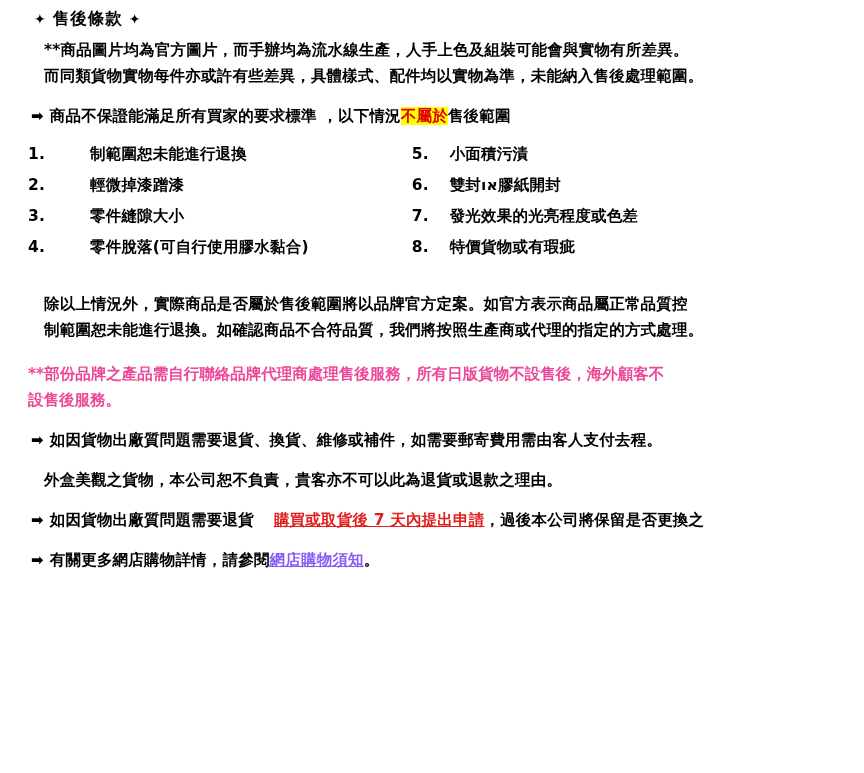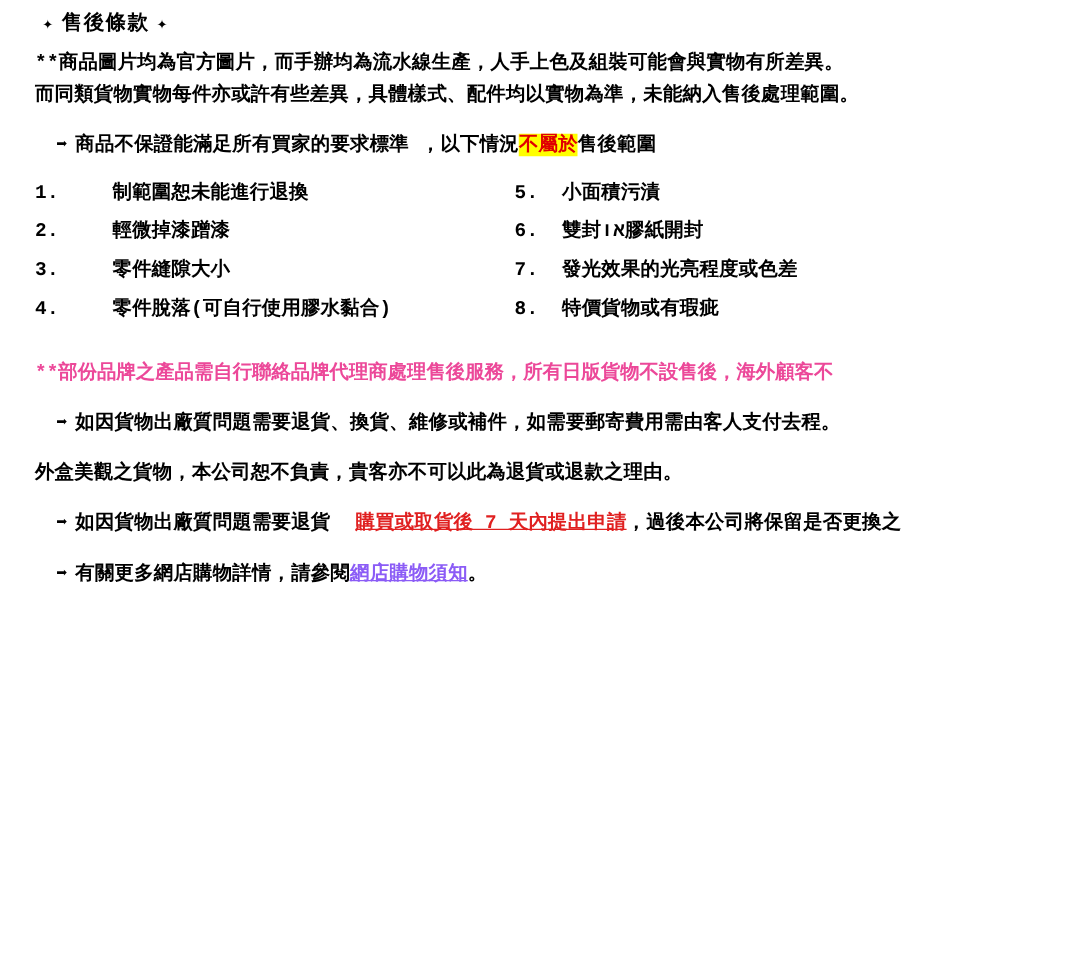--- a/index.html
+++ b/index.html
@@ -13,44 +13,43 @@
     font-family: "DejaVu Sans", "Liberation Sans", sans-serif;
     color: #000000;
     font-size: 15.5px;
     line-height: 1.55;
   }
   .page {
     width: 793px;
     box-sizing: border-box;
     padding: 4px 16px 8px 28px;
     position: relative;
-    font-family: Liberation Mono, monospace;
   }
   .title-line {
     font-weight: bold;
     font-size: 16.5px;
     letter-spacing: 1px;
     margin: 2px 0 6px 0;
     white-space: nowrap;
   }
   .diamond {
     font-size: 14px;
     padding: 0 6px;
   }
   p.para {
-    margin: 0 0 2px 0;
+    margin: 0 0 2px 16px;
     font-weight: bold;
     letter-spacing: 0.2px;
   }
   .block-gap {
     height: 14px;
   }
   .arrow-line {
     font-weight: bold;
-    margin: 0 0 2px 17px;
+    margin: 0 0 2px 3px;
     letter-spacing: 0.2px;
   }
   .arrow {
     font-size: 15px;
     padding-right: 6px;
   }
   .hl {
     background: #ffff00;
     color: #e00000;
     font-weight: bold;
@@ -158,23 +157,28 @@
         <span class="num">7.</span>
         <span class="item-text">發光效果的光亮程度或色差</span>
       </div>
       <div class="list-item">
         <span class="num">8.</span>
         <span class="item-text">特價貨物或有瑕疵</span>
       </div>
     </div>
   </div>
 
+  <div class="note-block">
+    <p class="para">除以上情況外，實際商品是否屬於售後範圍將以品牌官方定案。如官方表示商品屬正常品質控</p>
+    <p class="para">制範圍恕未能進行退換。如確認商品不合符品質，我們將按照生產商或代理的指定的方式處理。</p>
+  </div>
 
   <div class="red-block">
     <p class="red">**部份品牌之產品需自行聯絡品牌代理商處理售後服務，所有日版貨物不設售後，海外顧客不</p>
+    <p class="red">設售後服務。</p>
   </div>
 
   <div class="block-gap"></div>
 
   <div class="arrow-line">
     <span class="arrow">➡</span><span>如因貨物出廠質問題需要退貨、換貨、維修或補件，如需要郵寄費用需由客人支付去程。</span>
   </div>
 
   <div class="block-gap"></div>
 

